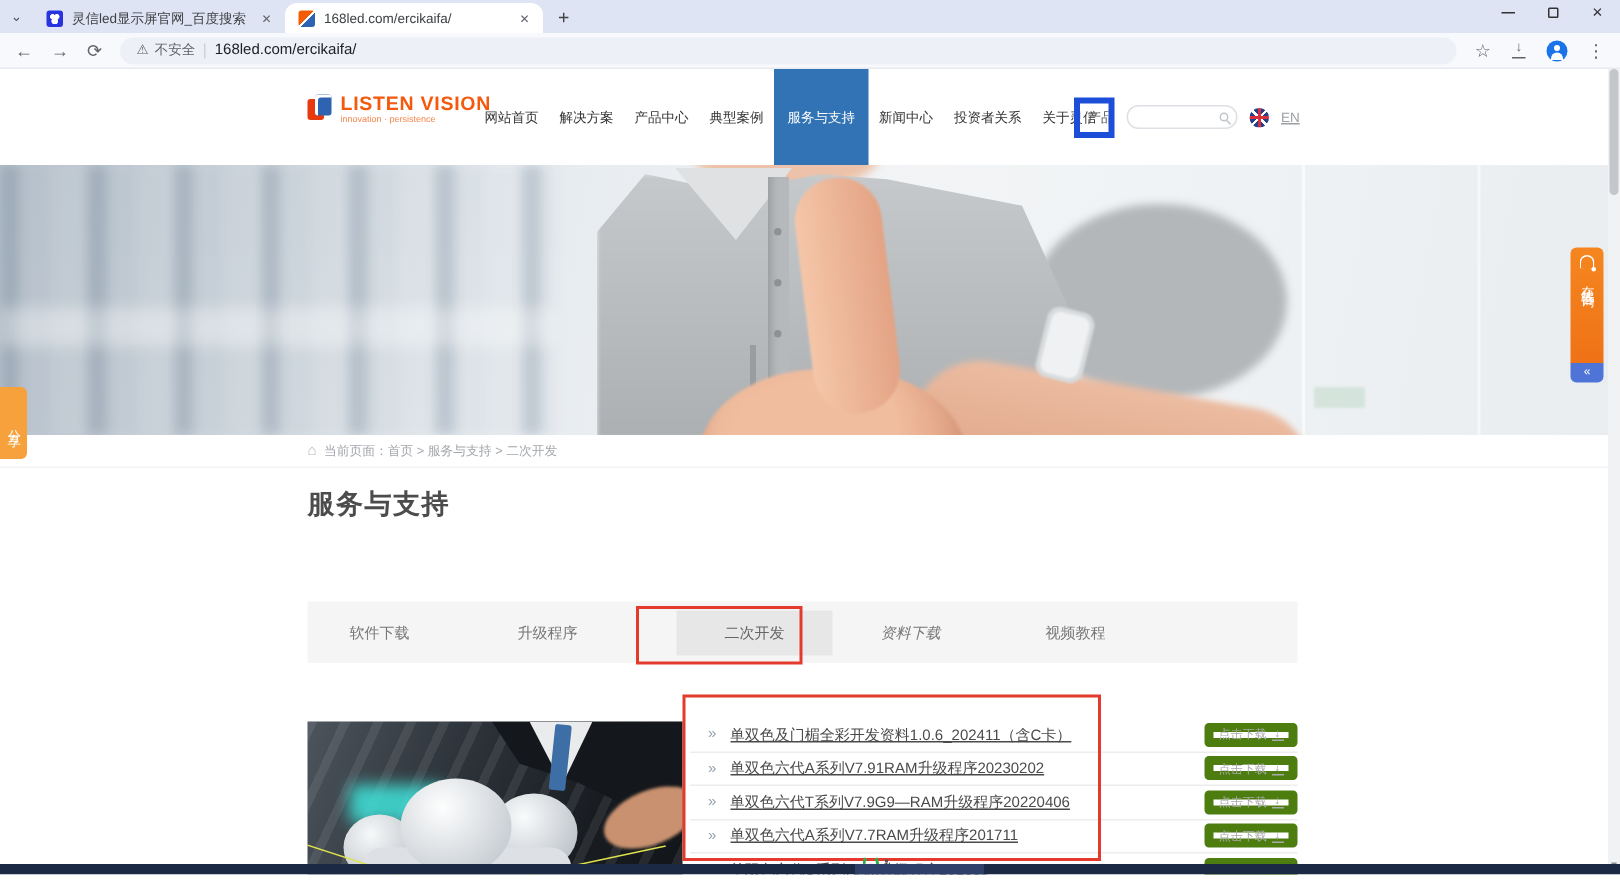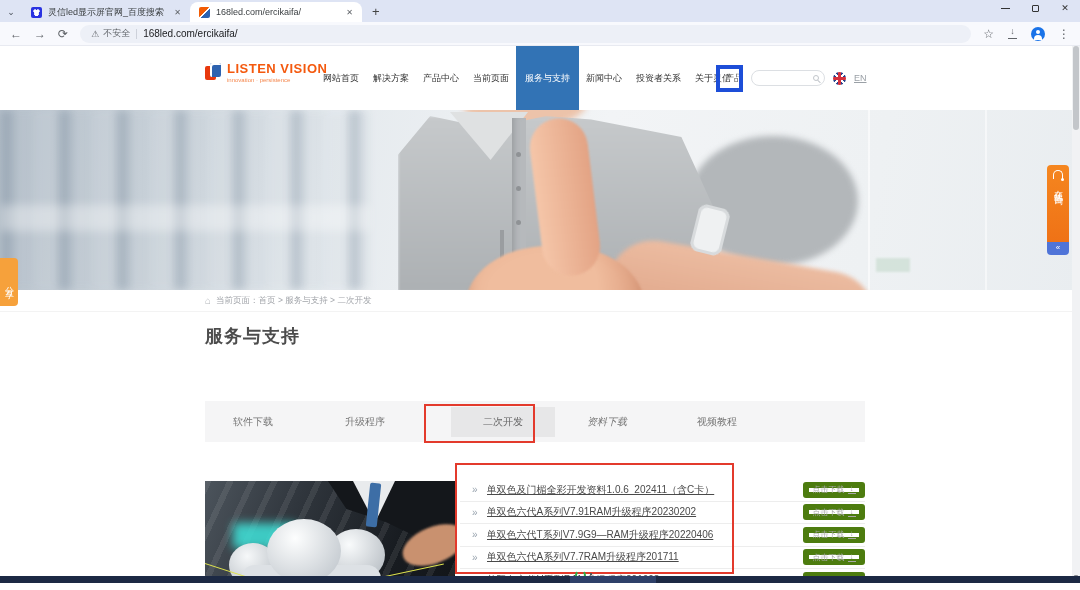--- a/index.html
+++ b/index.html
@@ -226,21 +226,21 @@
         <span class="logo-mark"></span>
         <span class="logo-texts">
           <span class="logo-name">LISTEN VISION</span>
           <span class="logo-tag">innovation · persistence</span>
         </span>
       </div>
       <div class="main-nav">
         <span class="nav-item">网站首页</span>
         <span class="nav-item">解决方案</span>
         <span class="nav-item">产品中心</span>
-        <span class="nav-item">当前页面</span>
+        <span class="nav-item">典型案例</span>
         <span class="nav-item active">服务与支持</span>
         <span class="nav-item">新闻中心</span>
         <span class="nav-item">投资者关系</span>
         <span class="nav-item">关于灵信</span>
       </div>
       <div class="hdr-widgets">
         <span class="product-box">产品</span>
         <span class="search-pill">
           <input placeholder="" style="">
           <span class="mag-ico"></span>

